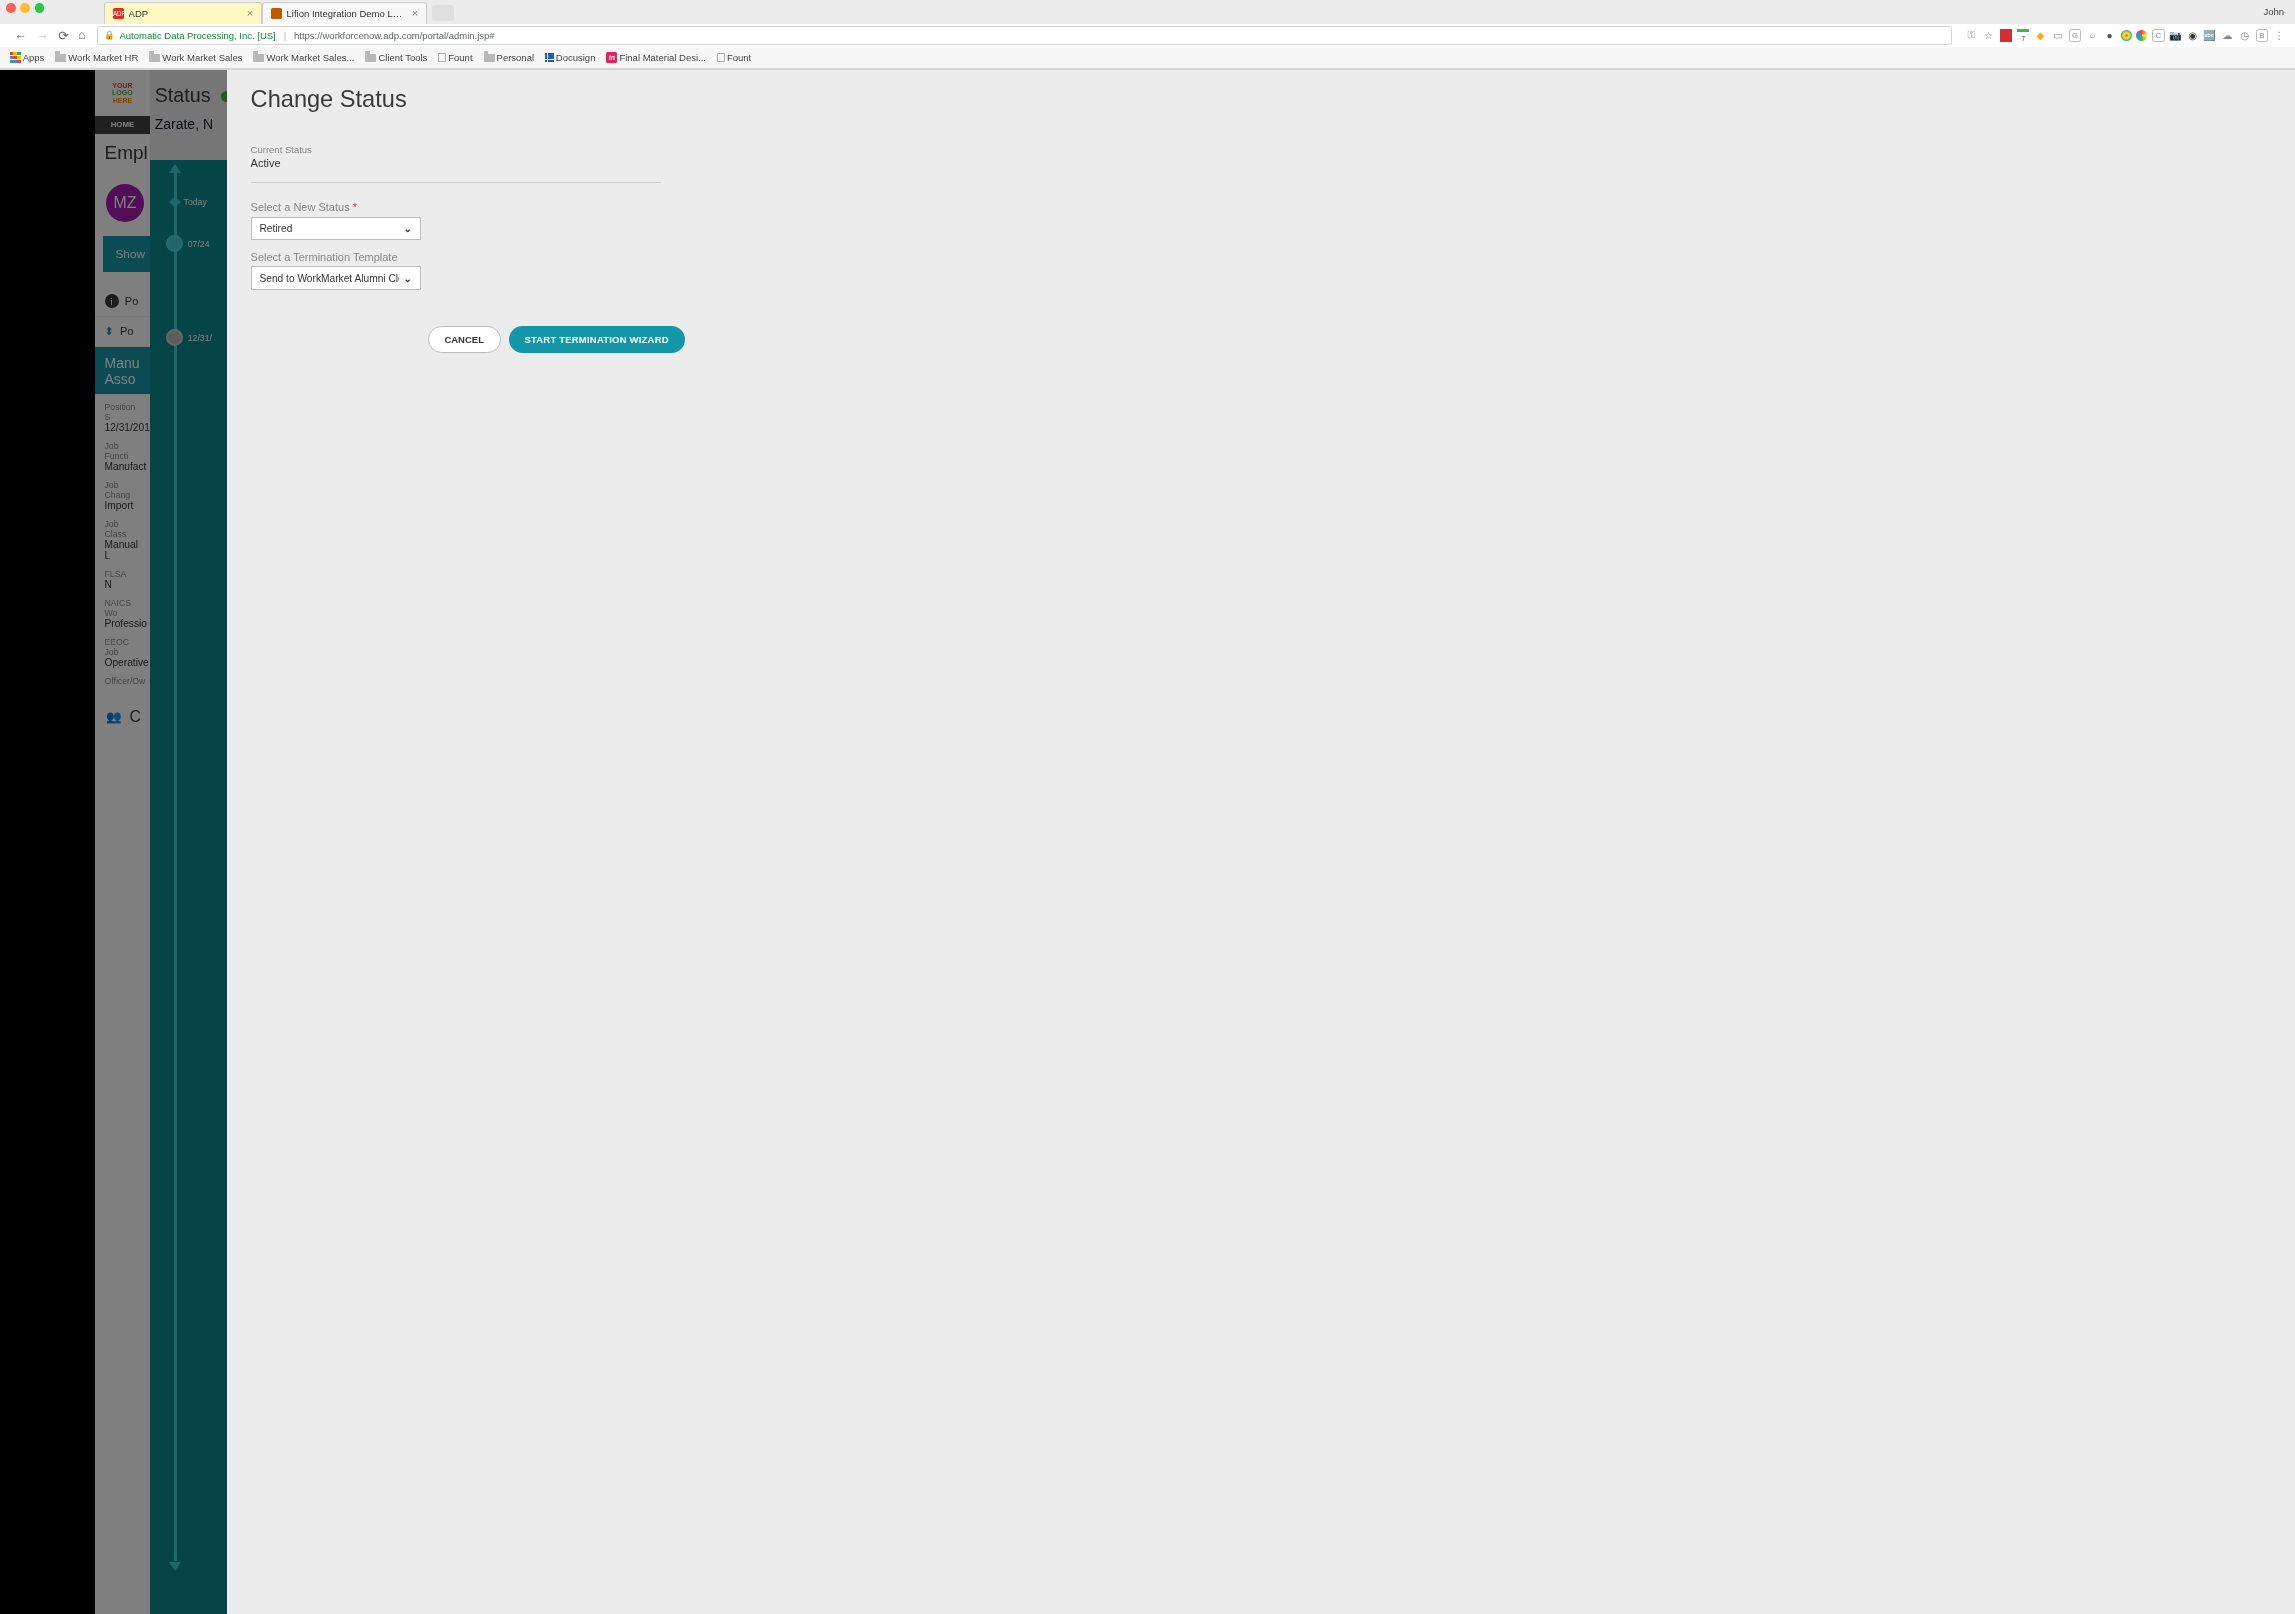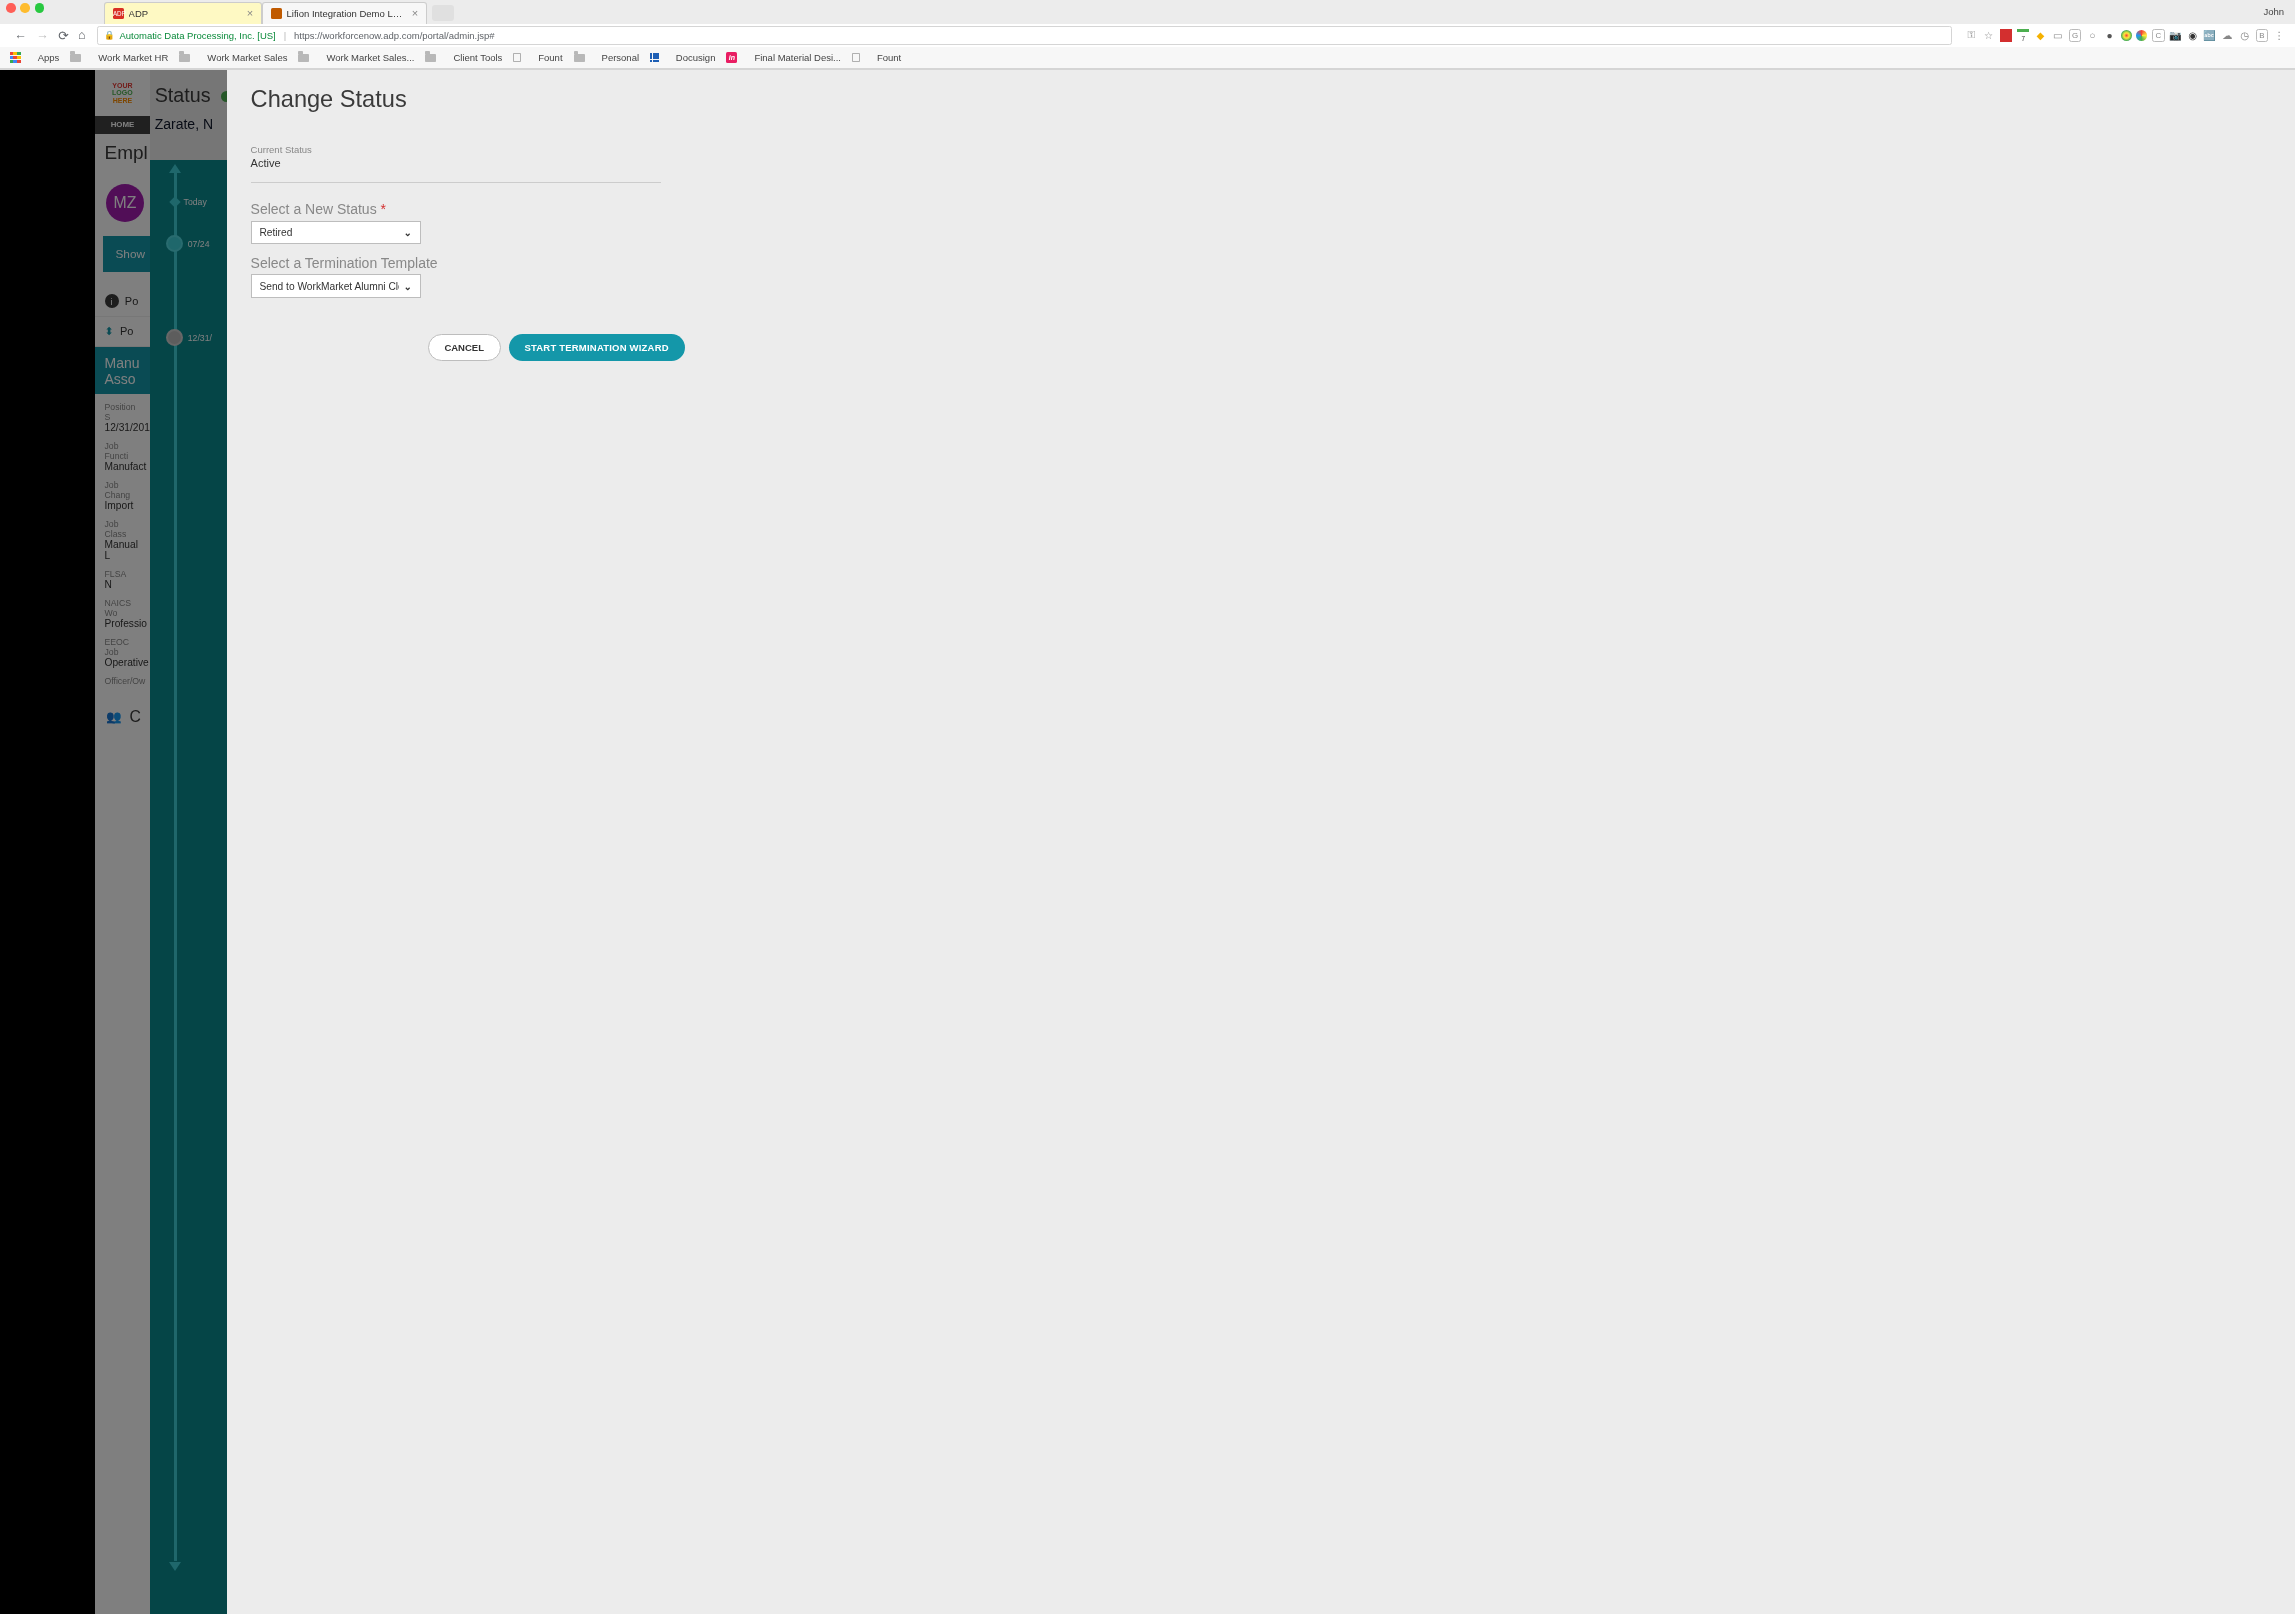--- a/index.html
+++ b/index.html
@@ -29,21 +29,21 @@
   .nav-btn.disabled { color: #bdbdbd; }
   .omnibox { flex: 1; display: flex; align-items: center; height: 19px; border: 0.8px solid #d5d5d5; border-radius: 2.4px; margin: 0 6.3px; padding: 0 6.3px; font-size: 9.5px; gap: 4.7px;}
   .lock-icon { color: #0a8a3a; font-size: 8.7px; }
   .url-secure { color: #0a8a3a; }
   .url-gray { color: #5f6368; }
   .url-sep { color: #b8b8b8; margin: 0 3.2px; }
   .toolbar-right { display: flex; align-items: center; gap: 4.7px; margin-left: 6.3px; }
   .tool-icon { width: 12.6px; height: 12.6px; display: inline-flex; align-items: center; justify-content: center; font-size: 10.2px; color: #888; }
 
   .bookbar { height: 22px; display: flex; align-items: center; gap: 11px; padding: 0 9.5px; background: #f7f7f7; border-bottom: 0.8px solid #d5d5d5; font-size: 9.5px; color: #444; }
-  .bk { display: flex; align-items: center; gap: 17px; }
+  .bk { display: flex; align-items: center; gap: 2px; }
   .folder-icon { width: 11px; height: 7.9px; background: #b8b8b8; border-radius: 0.8px; position: relative; display:inline-block;}
   .folder-icon::before { content:''; position:absolute; top:-2.4px; left:0; width:4.7px; height:2.4px; background:#b8b8b8; border-radius:0.8px 0.8px 0 0;}
   .doc-icon { width: 7.9px; height: 9.5px; border: 0.8px solid #b0b0b0; display:inline-block; border-radius: 0.8px; position: relative;}
   .apps-grid { display:inline-grid; grid-template-columns: repeat(3,3.2px); grid-template-rows: repeat(3,3.2px); gap:0.8px;}
   .apps-grid span:nth-child(1){background:#ea4335;} .apps-grid span:nth-child(2){background:#fbbc05;}
   .apps-grid span:nth-child(3){background:#34a853;} .apps-grid span:nth-child(4){background:#4285f4;}
   .apps-grid span:nth-child(5){background:#ea4335;} .apps-grid span:nth-child(6){background:#fbbc05;}
   .apps-grid span:nth-child(7){background:#34a853;} .apps-grid span:nth-child(8){background:#4285f4;}
   .apps-grid span:nth-child(9){background:#ea4335;}
 
@@ -85,21 +85,21 @@
   
   .dim-overlay { position:absolute; inset:0; background: rgba(0,0,0,0.5); }
 
   
   .modal { position:absolute; top:0; left: 227px; right:0; bottom:0; background:#ececec; padding: 15.8px 23.6px; overflow:auto;}
   .modal h1 { font-size: 23.6px; font-weight: 400; color: #3a3a3a; margin-bottom: 31.5px;}
   .current-status-lbl { font-size:9.5px; color:#888; }
   .current-status-val { font-size:11px; color:#333; margin: 1.6px 0 12.6px;}
   .hr { height:0.8px; background:#ccc; border:none; max-width:410px; margin-bottom: 19px;}
   .form-group { margin-bottom: 11px; }
-  .form-label { font-size:14px; color:#888; display:block; margin-bottom:3.2px;}
+  .form-label { font-size:11px; color:#888; display:block; margin-bottom:3.2px;}
   .req { color:#d32f2f; }
   .select-box { background:#fff; border:0.8px solid #bdbdbd; width:170px; height:23.6px; display:flex; align-items:center; justify-content:space-between; padding:0 7.9px; font-size:10.2px; position:relative;}
   .select-text { white-space:nowrap; overflow:hidden; text-overflow: clip; flex:1;}
   .chev { font-size:9.5px; font-weight:bold; margin-left:4.7px;}
   .button-row { display:flex; gap:7.9px; margin-top: 36px; justify-content:flex-start; margin-left: 177px;}
   .btn { height:27px; padding: 0 15.8px; border-radius: 15.8px; font-size:9.5px; font-weight:600; display:flex; align-items:center; justify-content:center; cursor:pointer; border:none;}
   .btn-cancel { background:#fff; border:0.8px solid #bdbdbd; color:#333;}
   .btn-primary { background:#1497a9; color:#fff; letter-spacing:0.2px;}
   .docu-icon{display:inline-grid;grid-template-columns:repeat(3,2.4px);grid-template-rows:repeat(3,2.4px);gap:0.8px;}
   .docu-icon span{background:#1e5fb5;}

